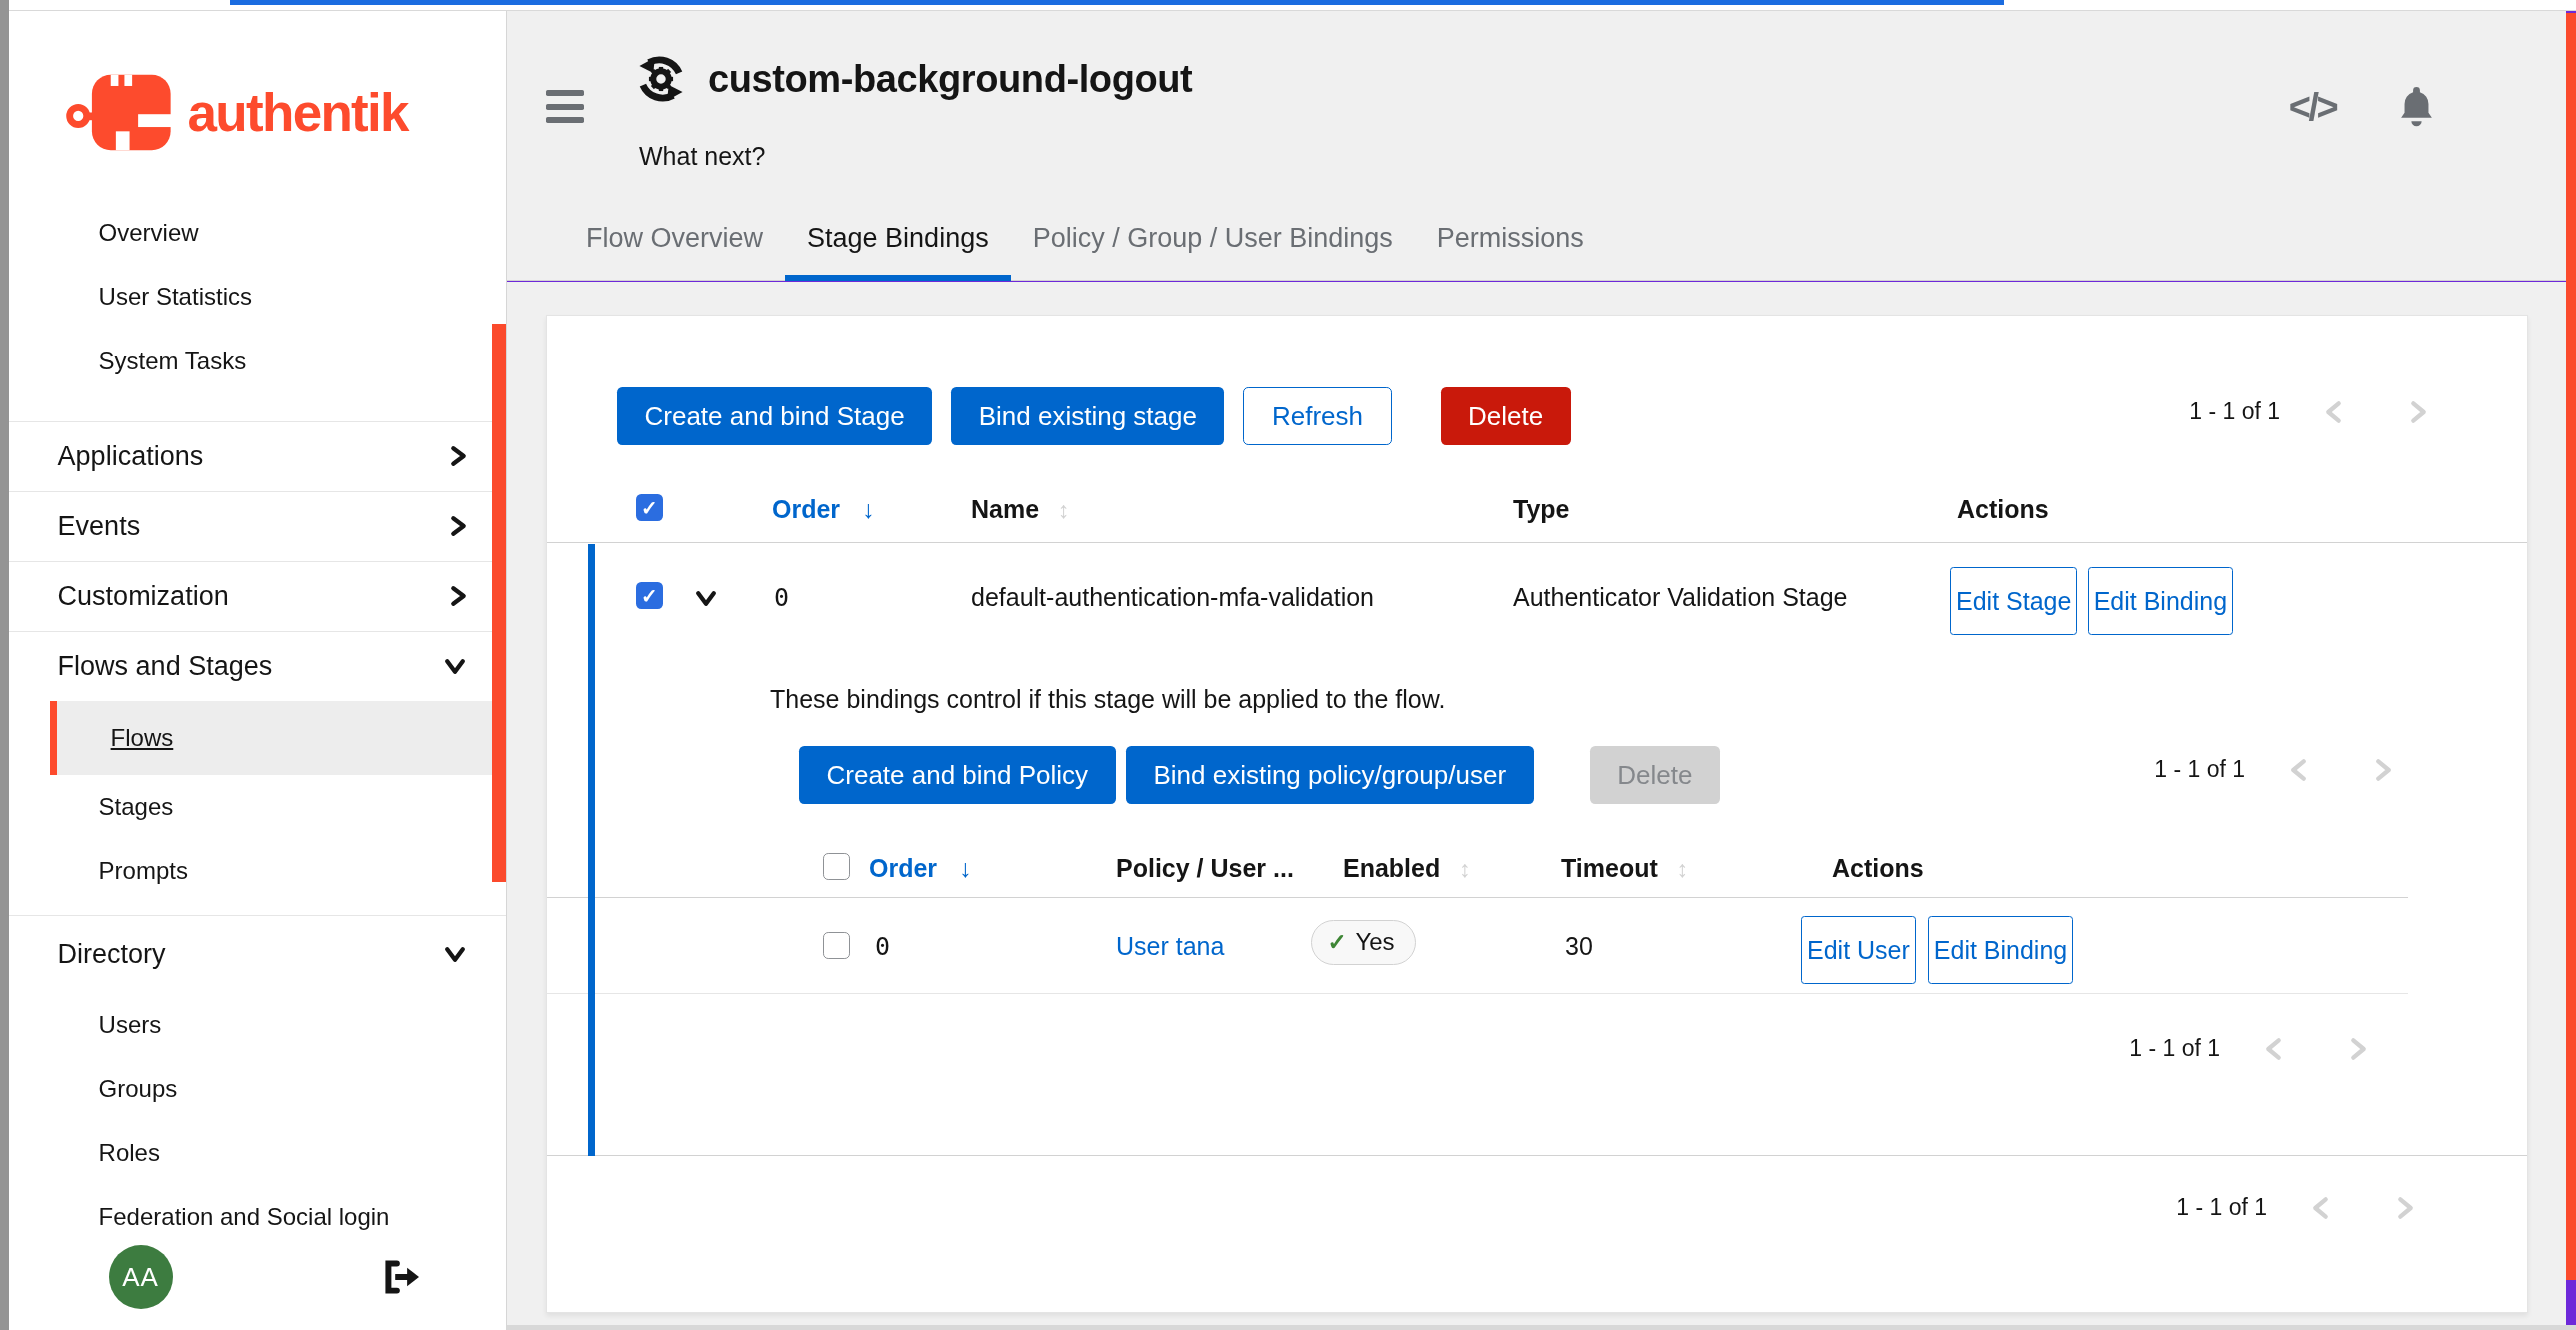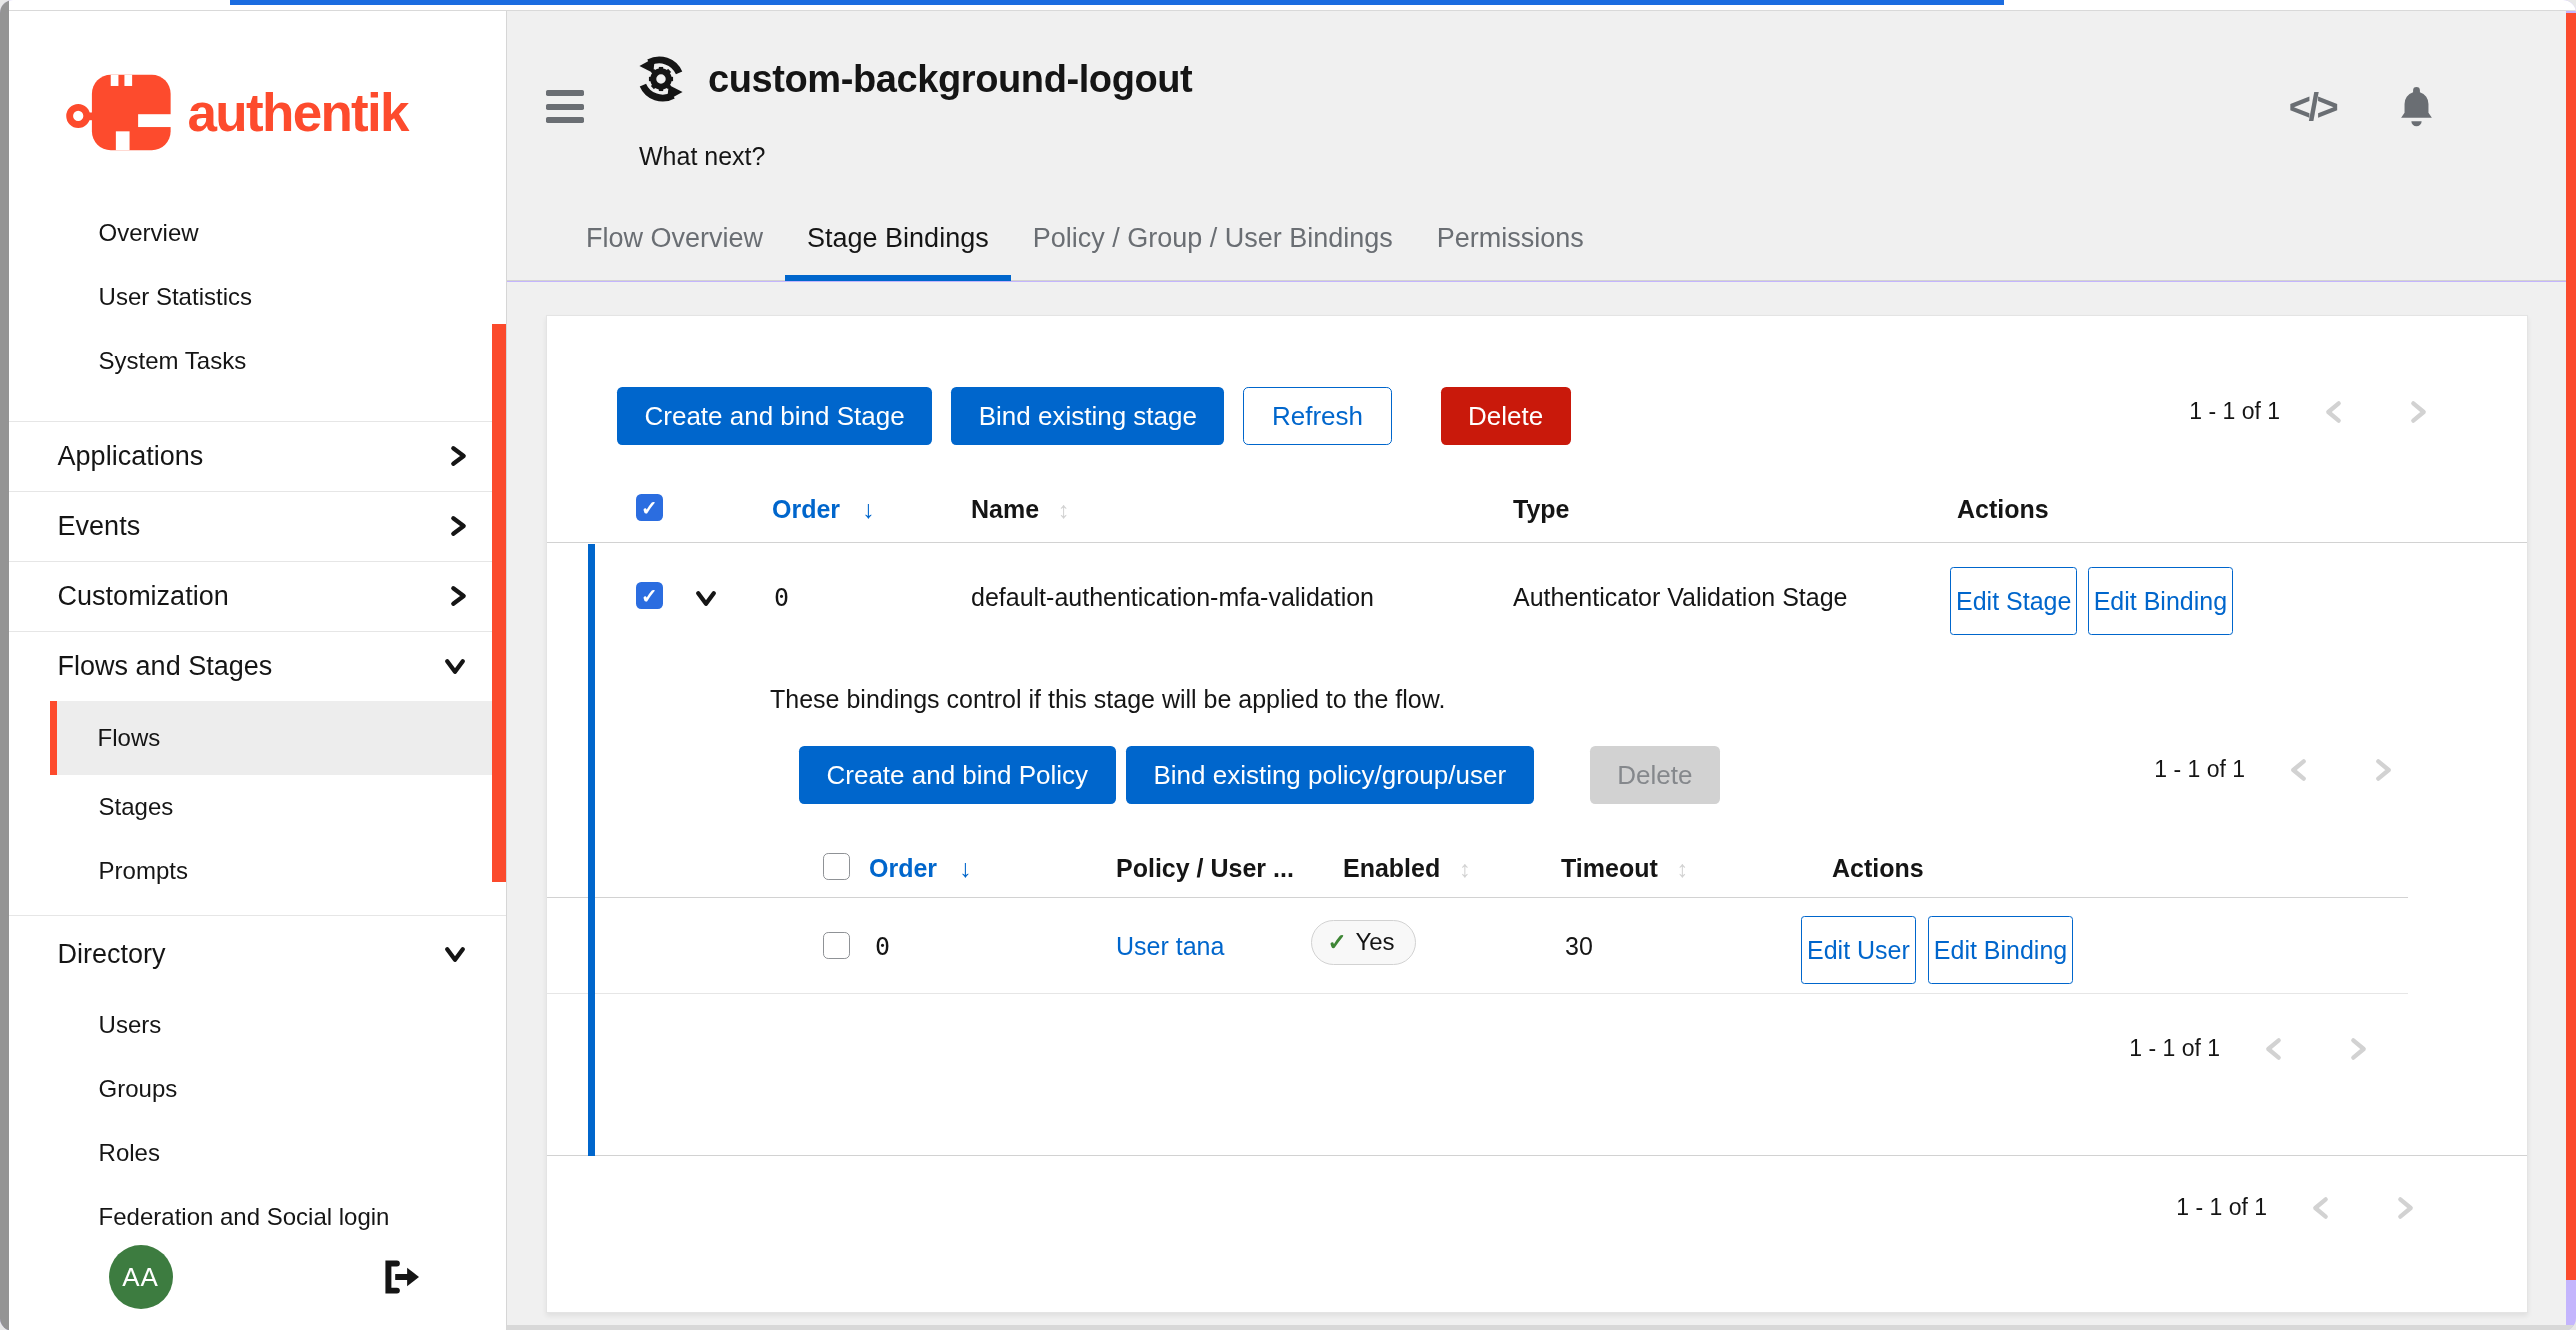--- a/index.html
+++ b/index.html
@@ -1,37 +1,37 @@
 <!DOCTYPE html>
 <html style="font-size:13.7px"><head>
 <meta charset="utf-8">
 <style>
   * { margin:0; padding:0; box-sizing:border-box; }
   html,body { background:#e8e8e8; }
   body { font-family:"Liberation Sans", sans-serif; color:#151515; }
-  .root { position:relative; width:2576px; height:1331px; background:#c4b5fd; overflow:hidden;border-radius:13px; }
+  .root { position:relative; width:2576px; height:1331px; background:#6d28d9; overflow:hidden; }
 
   
   .top-band { position:absolute; left:0; top:0; width:2576px; height:11px; background:#ffffff; border-bottom:0.9px solid #d9d9d9; z-index:5; }
   .top-blue-line { position:absolute; left:230px; top:0; width:1774px; height:5.2px; background:#1b6ce0; z-index:6; }
   .left-strip { position:absolute; left:0; top:0; width:8.6px; height:1331px; background:#949494; z-index:7; }
   .right-scrollbar { position:absolute; left:2566px; top:13px; width:10.3px; height:1267px; background:#fb4a2c; z-index:7; }
   .bottom-band { position:absolute; left:507px; top:1325px; width:2069px; height:6px; background:#d8d8d8; }
 
   
   .sidebar { position:absolute; left:8.6px; top:11px; width:498px; height:1320px; background:#ffffff; border-right:0.9px solid #d6d6d6; z-index:2; }
   .sb-scrollbar { position:absolute; left:483px; top:313px; width:14.6px; height:558px; background:#fb4a2c; }
   .logo { display:flex; align-items:center; gap:12px; margin:53px 0 0 57px; height:96px; }
   .logo-text { font-size:53px; font-weight:bold; color:#fd4b2d; letter-spacing:-1.7px; }
   nav { display:block; margin-top:41px; }
   .nav-item { height:64px; display:flex; align-items:center; padding-left:90px; font-size:24px; color:#151515; cursor:pointer; }
   .nav-divider { border-top:0.9px solid #e6e6e6; margin-top:27.5px; }
   .nav-group { height:69px; display:flex; align-items:center; justify-content:space-between; padding:0 38px 0 49px; font-size:27px; color:#151515; cursor:pointer; }
   .nav-sub { height:64px; display:flex; align-items:center; margin-left:41px; padding-left:49px; font-size:24px; cursor:pointer; }
-  .nav-sub.active { background:#ededed; border-left:7.7px solid #fd4b2d; padding-left:41px; height:74px; }
+  .nav-sub.active { background:#ededed; border-left:7.7px solid #fd4b2d; padding-left:54px; height:74px;text-decoration:underline; }
   .chev { flex:0 0 auto; }
   .sb-footer { position:absolute; left:0; bottom:22px; width:100%; display:flex; align-items:center; }
   .avatar { width:64px; height:64px; border-radius:50%; background:#3d7c40; color:#fff; font-size:26px; display:flex; align-items:center; justify-content:center; margin-left:100px; letter-spacing:0.9px; }
   .logout { margin-left:210px; }
 
   
   .header { position:absolute; left:507px; top:11px; width:2059px; height:270px; background:#f0f0f0; border-bottom:0.9px solid #d2d2d2; }
   .hamburger { position:absolute; left:39px; top:79px; width:38px; cursor:pointer; }
   .hamburger div { height:6px; background:#6a6e73; border-radius:1.7px; margin-bottom:7.7px; }
   .flow-title-row { position:absolute; left:129px; top:43px; display:flex; align-items:center; gap:22px; }

